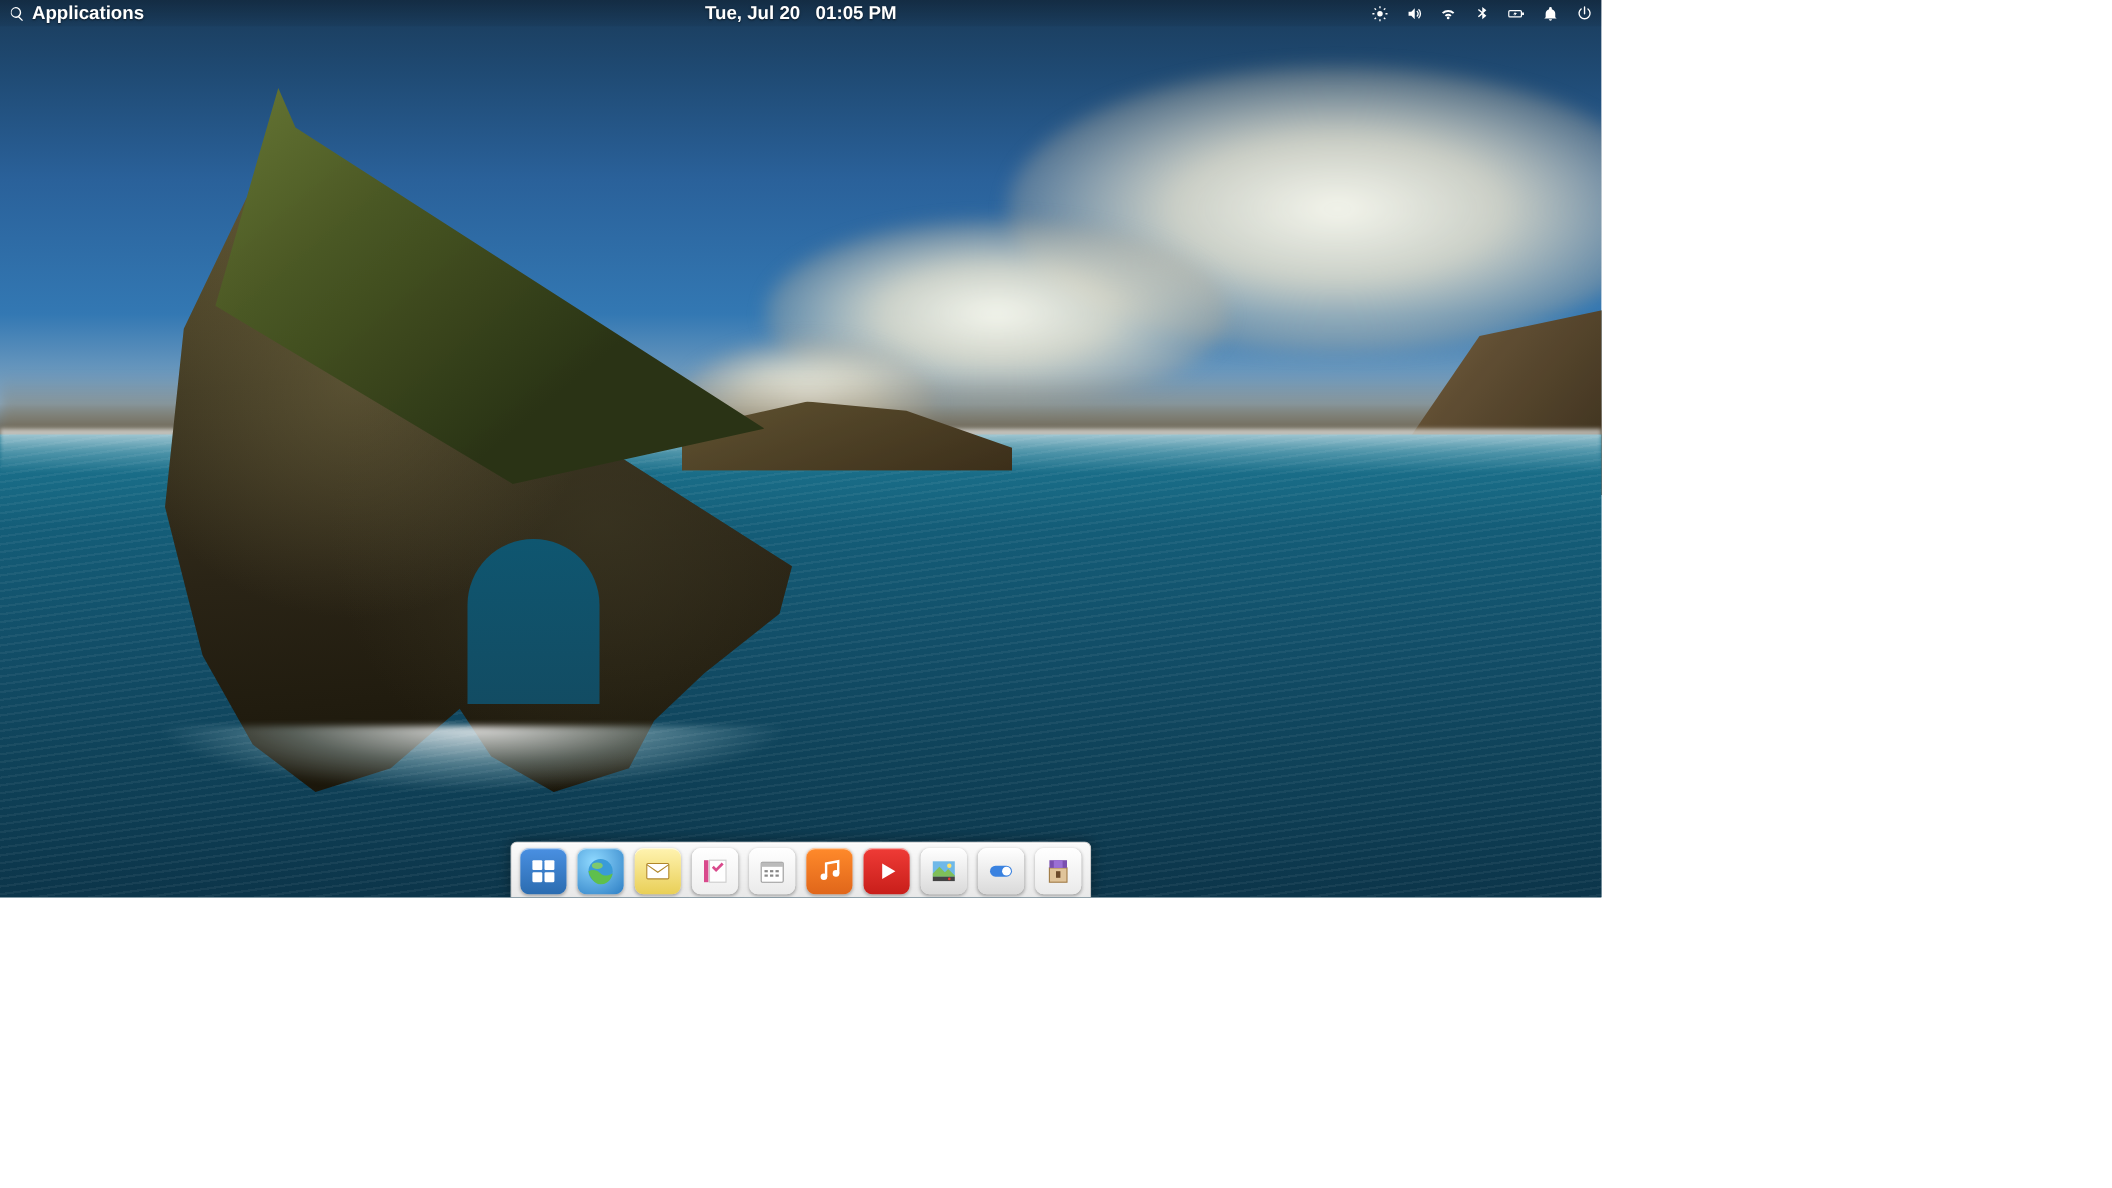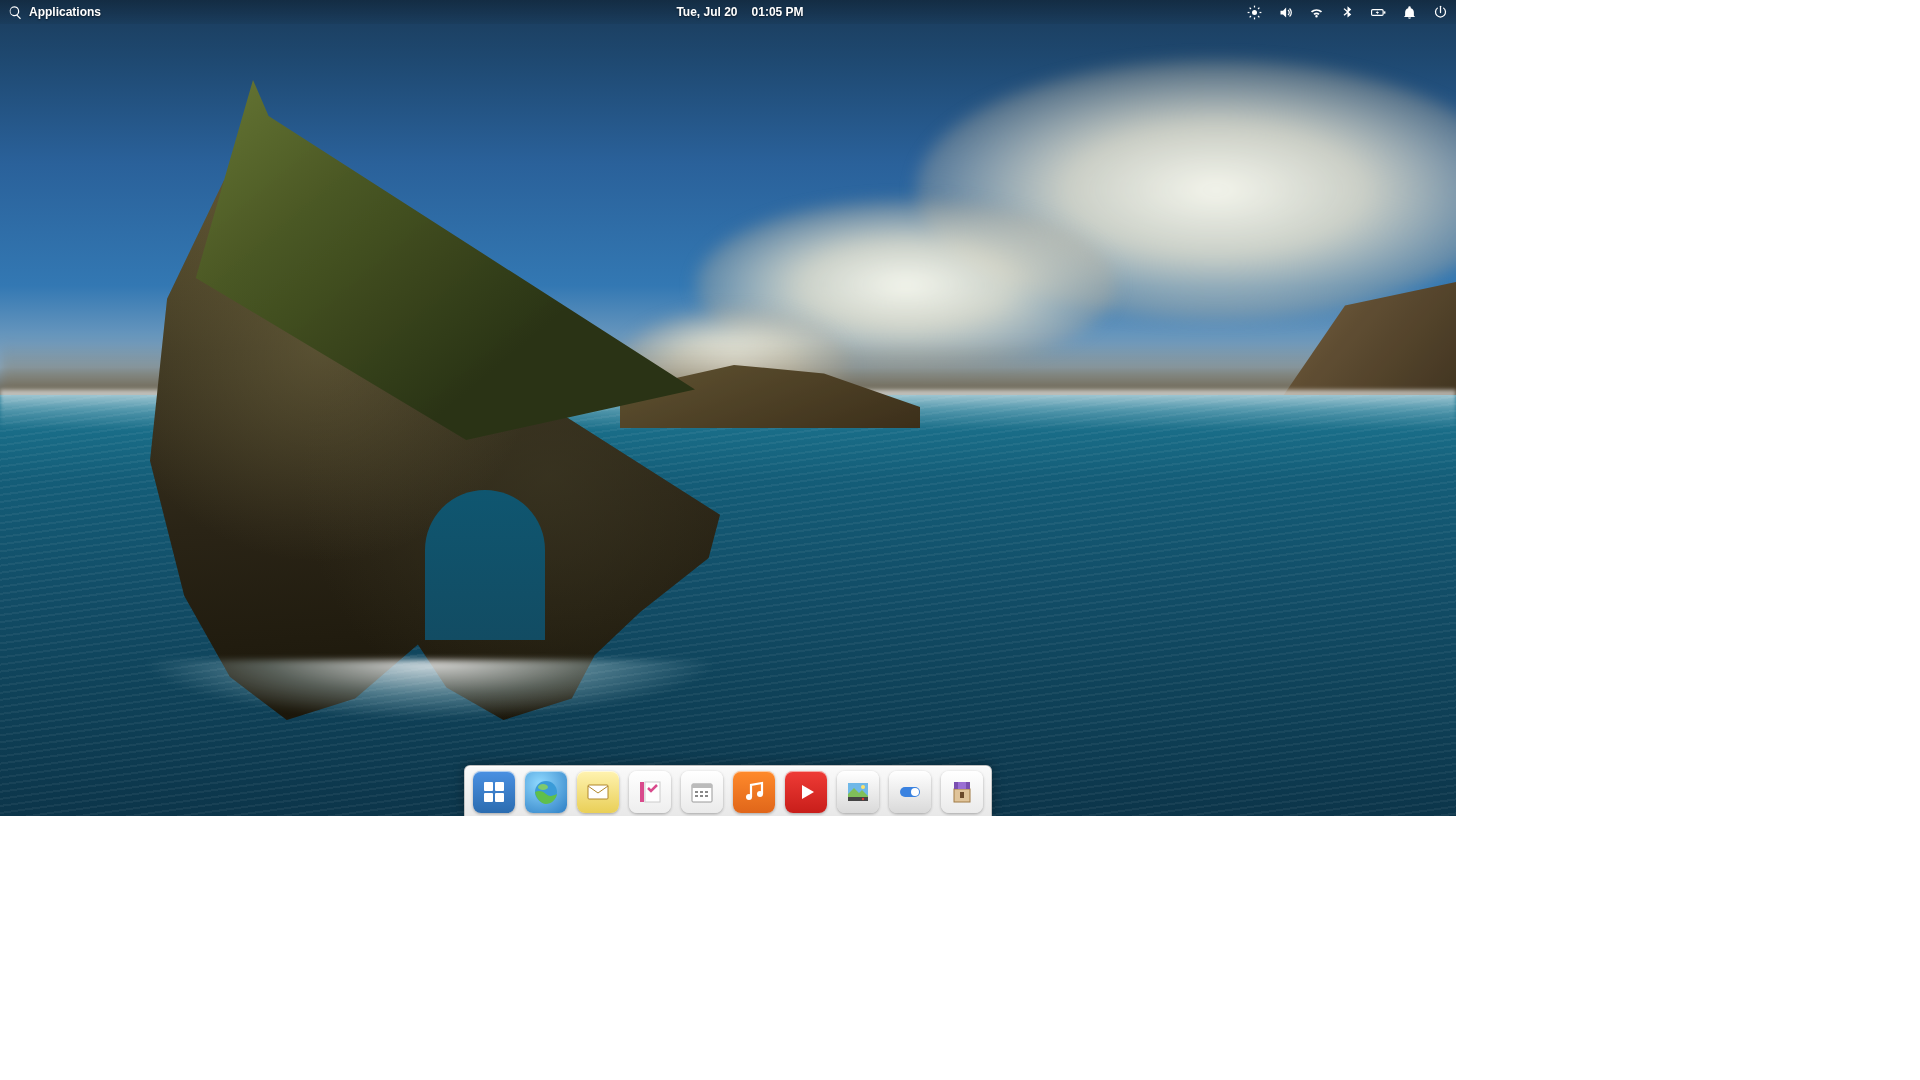--- a/index.html
+++ b/index.html
@@ -49,24 +49,24 @@
   }
   .rock .arch{position:absolute;left:305px;top:430px;width:120px;height:150px;
     background:linear-gradient(#0f5670,#124c63);
     border-radius:60px 60px 0 0;}
   .rock .foam{position:absolute;left:20px;top:600px;width:580px;height:60px;
     background:radial-gradient(ellipse at 50% 0,rgba(255,255,255,.85) 0%,rgba(200,230,235,.35) 40%,transparent 70%);
     filter:blur(3px);}
 
   
   .panel{position:absolute;top:0;left:0;right:0;height:24px;display:flex;align-items:center;
-    color:#fff;font-size:12px;font-weight:600;text-shadow:0 1px 2px rgba(0,0,0,.6);
+    color:#fff;font-size:17px;font-weight:600;text-shadow:0 1px 2px rgba(0,0,0,.6);
     padding:0 8px;background:linear-gradient(rgba(0,0,0,.25),transparent 130%);}
   .panel .apps{display:flex;align-items:center;gap:6px;cursor:pointer;}
-  .panel .clock{position:absolute;left:50%;transform:translateX(-50%);display:flex;gap:14px;margin-left:12px;}
+  .panel .clock{position:absolute;left:50%;transform:translateX(-50%);display:flex;gap:14px;}
   .panel .tray{margin-left:auto;display:flex;align-items:center;gap:16px;}
   .panel svg{width:15px;height:15px;fill:#fff;display:block;}
   .tray-item{cursor:pointer;display:flex;align-items:center;}
 
   
   .dock{position:absolute;bottom:0;left:50%;transform:translateX(-50%);
     background:linear-gradient(#fafafa,#e8e8e8);
     border:1px solid rgba(0,0,0,.18);border-bottom:none;
     border-radius:6px 6px 0 0;padding:5px 8px 3px;display:flex;gap:10px;
     box-shadow:0 0 12px rgba(0,0,0,.35), inset 0 1px 0 #fff;}

